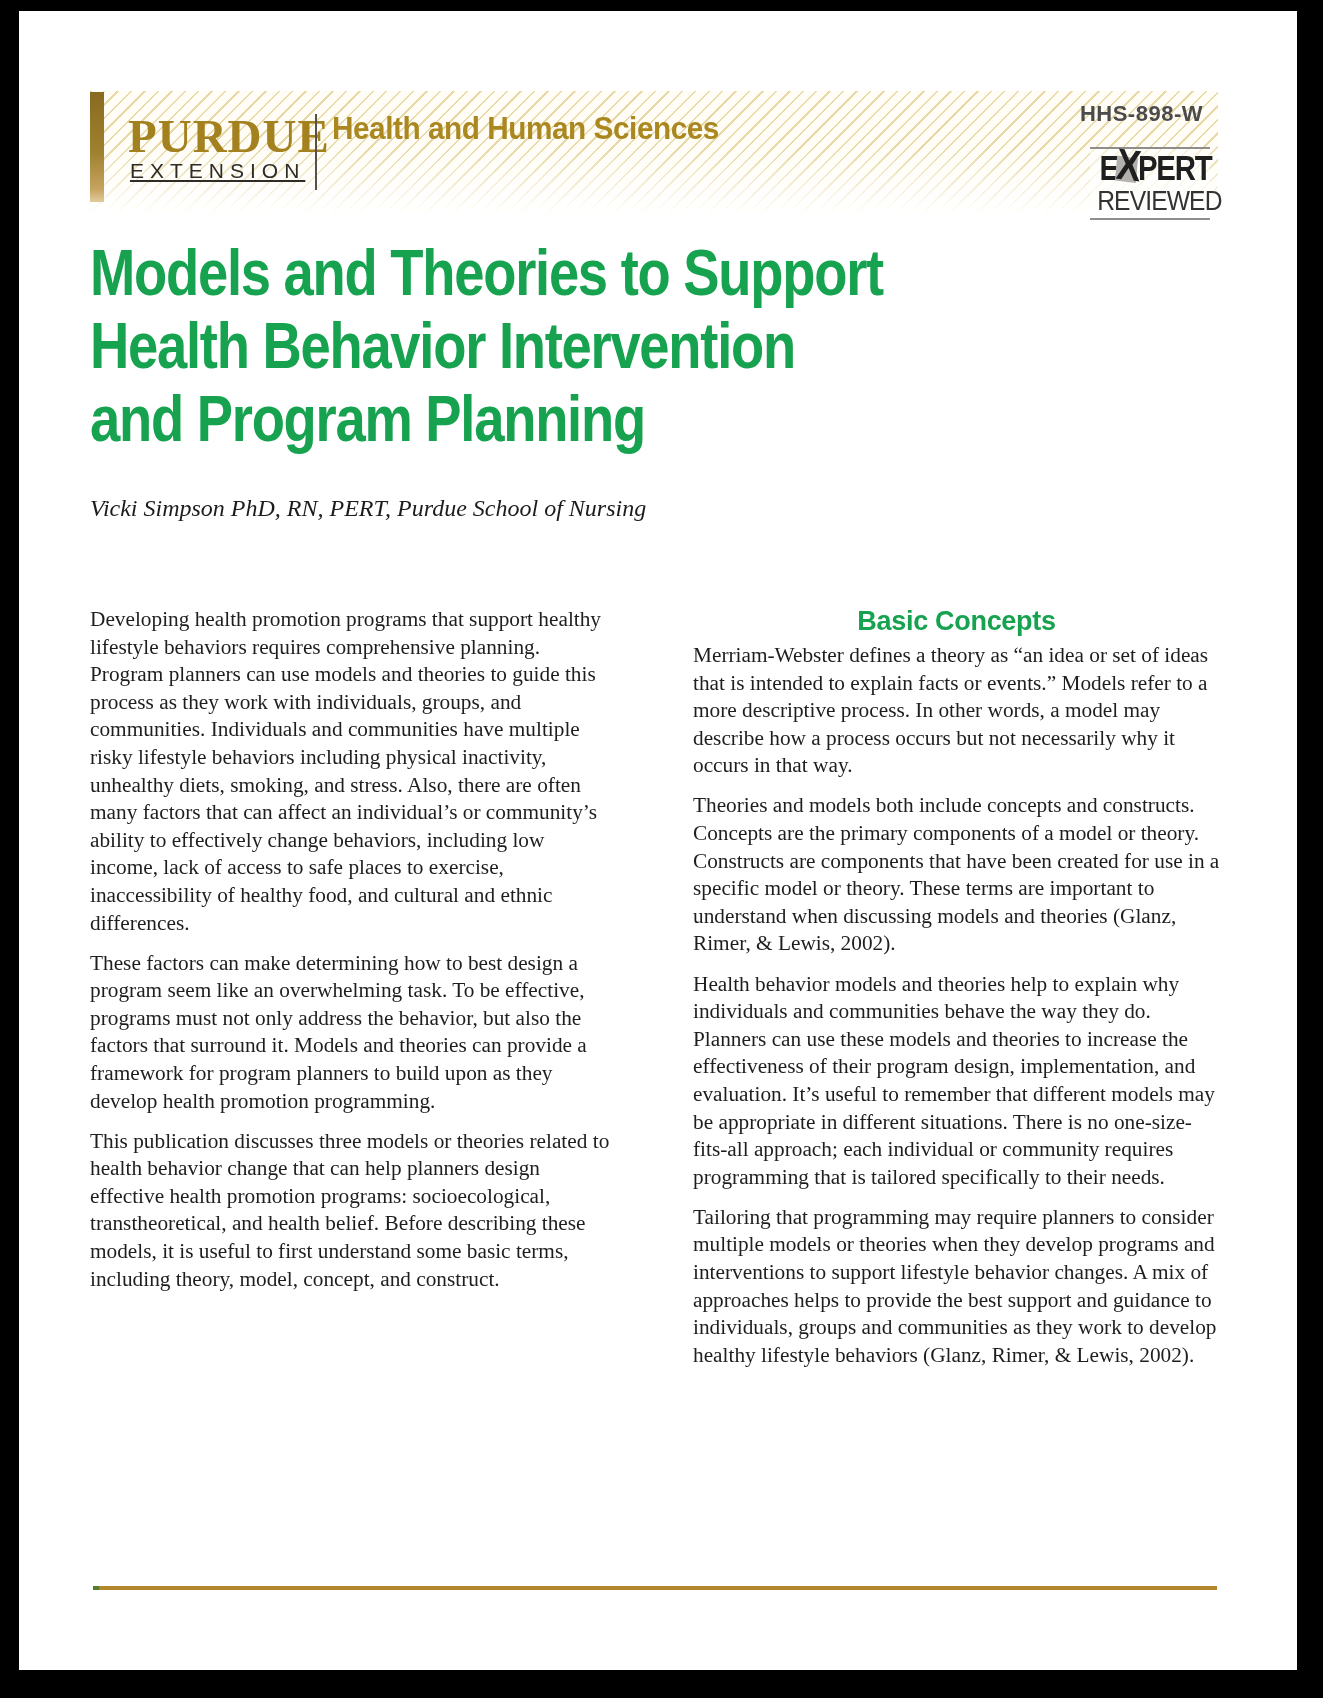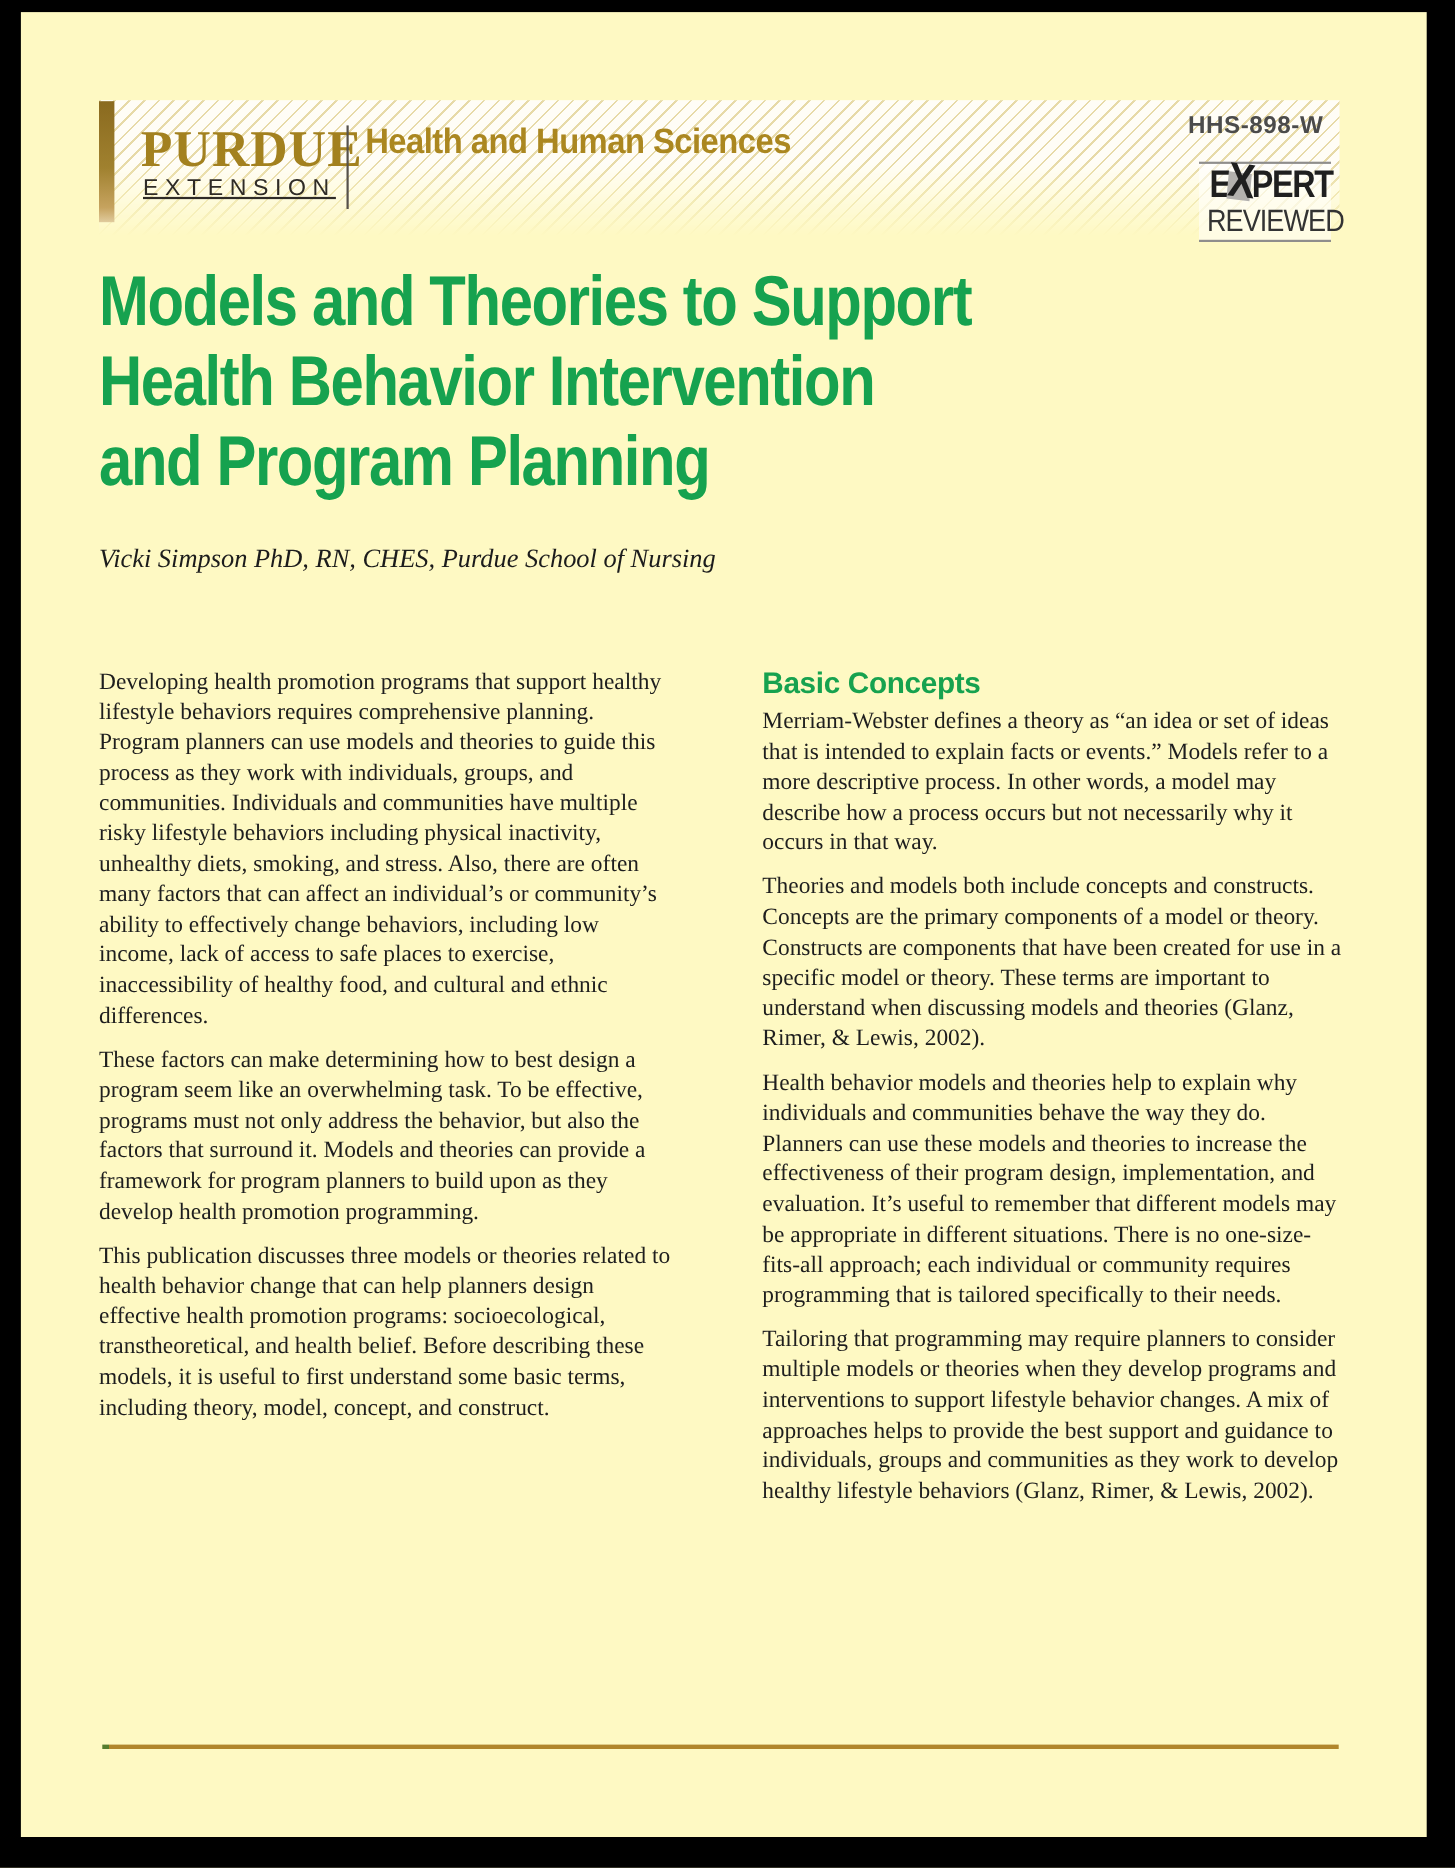--- a/index.html
+++ b/index.html
@@ -6,21 +6,21 @@
   body{
     width:1323px;height:1698px;
     background:#000;
     font-family:"Liberation Serif",serif;
     position:relative;
     overflow:hidden;
   }
   .page{
     position:absolute;left:19px;top:11px;
     width:1278px;height:1659px;
-    background:#fef9c3;
+    background:#ffffff;
   }
   
   .band{
     position:absolute;left:71px;top:80px;width:1128px;height:126px;
     background-color:#fffdf6;
     background-image:repeating-linear-gradient(135deg,#e7daa8 0px,#e7daa8 1.7px,rgba(255,255,255,0) 1.7px,rgba(255,255,255,0) 9.5px);
     -webkit-mask-image:linear-gradient(to bottom,#000 45%,transparent 98%);
     mask-image:linear-gradient(to bottom,#000 45%,transparent 98%);
   }
   .gold-bar{
@@ -98,20 +98,21 @@
     font:400 21.3px/27.6px "Liberation Serif",serif;
     color:#1e1e1e;
   }
   .col-left{left:71px;}
   .col-right{left:674px;}
   .col p{margin:0 0 12.5px 0;}
   .section-heading{
     font:700 27px/30px "Liberation Sans",sans-serif;
     color:#16a24f;letter-spacing:-0.3px;
     margin:0 0 6px 0;
+    text-align:center;
   }
   
   .footer-rule{
     position:absolute;left:74px;top:1575px;width:1124px;height:4px;
     background:linear-gradient(to right,#567d2e 0px,#567d2e 6px,#b1862c 6px);
   }
 </style>
 </head>
 <body>
 
@@ -132,21 +133,21 @@
     <div class="badge-reviewed">REVIEWED</div>
     <div class="badge-rule"></div>
   </div>
 
   <div class="doc-title">
     <div class="title-line">Models and Theories to Support</div>
     <div class="title-line">Health Behavior Intervention</div>
     <div class="title-line">and Program Planning</div>
   </div>
 
-  <div class="byline">Vicki Simpson PhD, RN, CHES, Purdue School of Nursing</div>
+  <div class="byline">Vicki Simpson PhD, RN, PERT, Purdue School of Nursing</div>
 
   <div class="col col-left">
     <p>Developing health promotion programs that support healthy lifestyle behaviors requires comprehensive planning. Program planners can use models and theories to guide this process as they work with individuals, groups, and communities. Individuals and communities have multiple risky lifestyle behaviors including physical inactivity, unhealthy diets, smoking, and stress. Also, there are often many factors that can affect an individual’s or community’s ability to effectively change behaviors, including low income, lack of access to safe places to exercise, inaccessibility of healthy food, and cultural and ethnic differences.</p>
     <p>These factors can make determining how to best design a program seem like an overwhelming task. To be effective, programs must not only address the behavior, but also the factors that surround it. Models and theories can provide a framework for program planners to build upon as they develop health promotion programming.</p>
     <p>This publication discusses three models or theories related to health behavior change that can help planners design effective health promotion programs: socioecological, transtheoretical, and health belief. Before describing these models, it is useful to first understand some basic terms, including theory, model, concept, and construct.</p>
   </div>
 
   <div class="col col-right">
     <h2 class="section-heading">Basic Concepts</h2>
     <p>Merriam-Webster defines a theory as “an idea or set of ideas that is intended to explain facts or events.” Models refer to a more descriptive process. In other words, a model may describe how a process occurs but not necessarily why it occurs in that way.</p>

